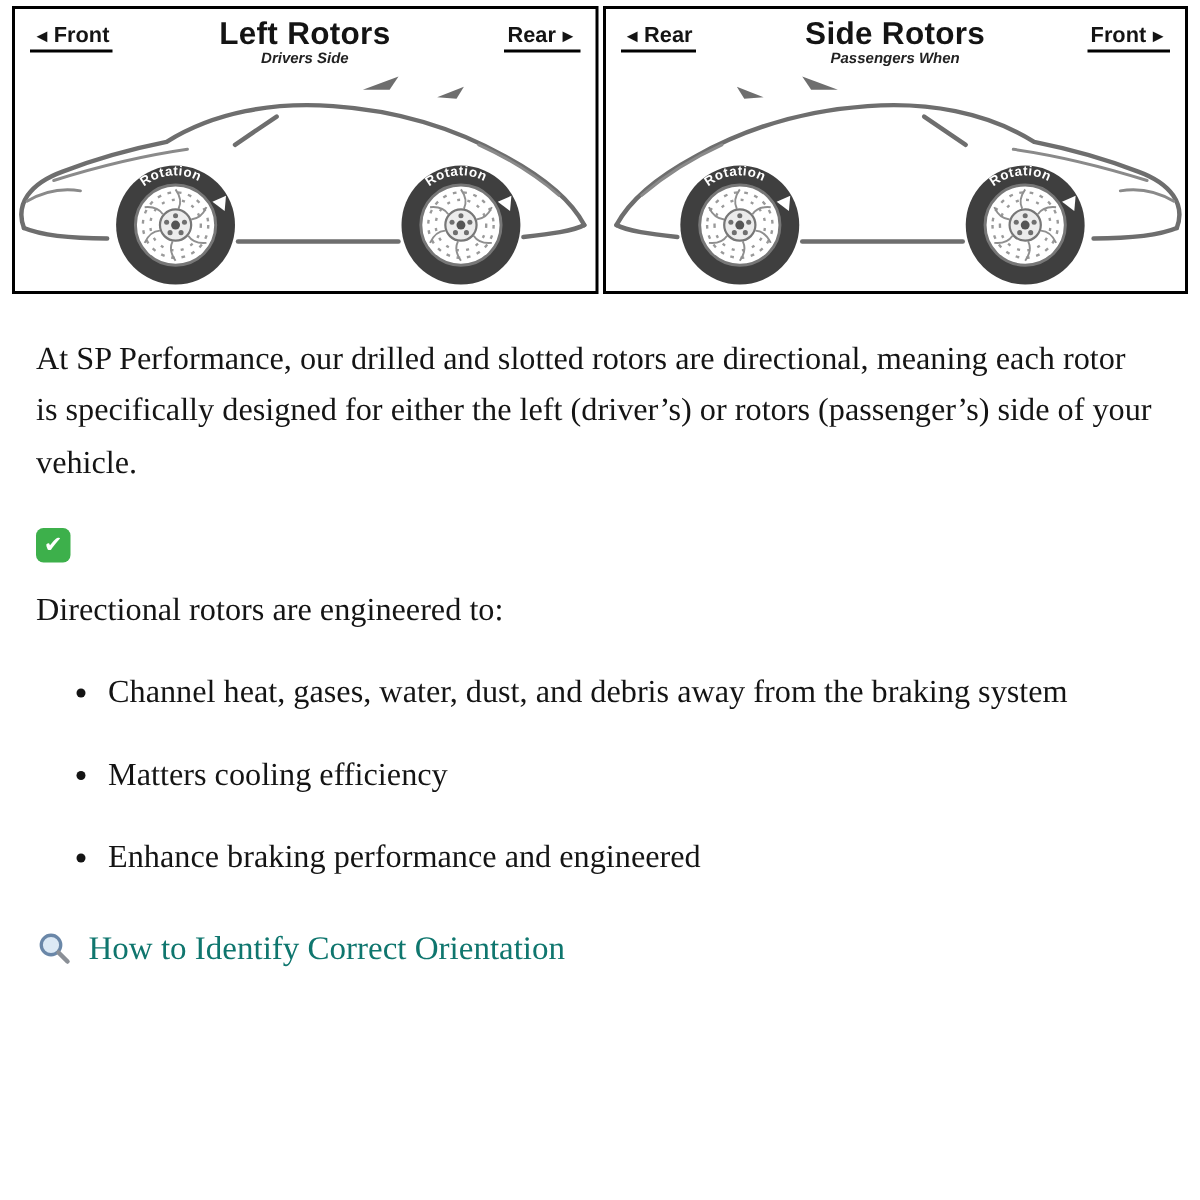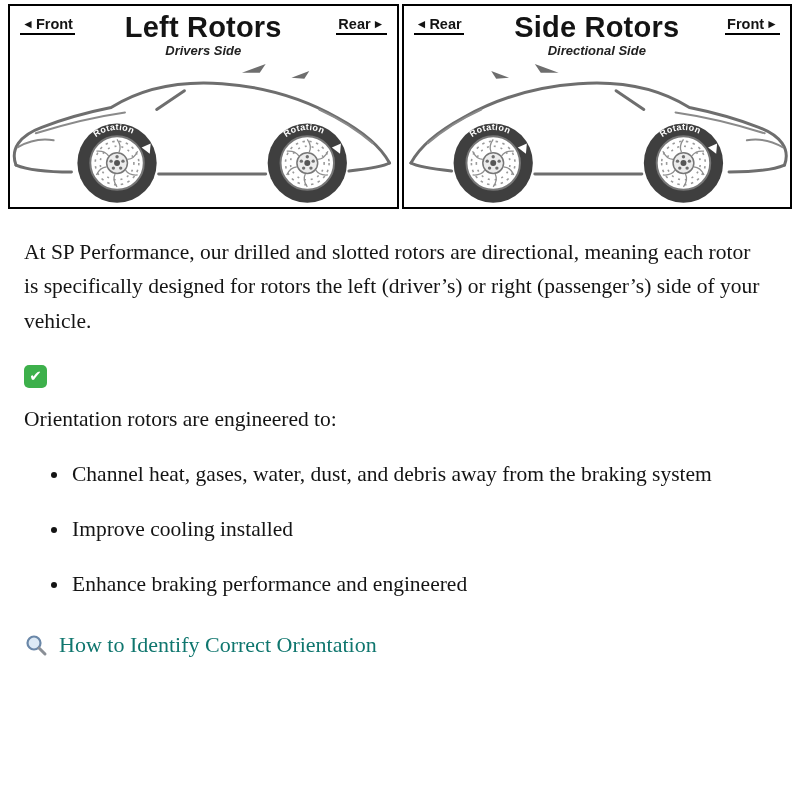--- a/index.html
+++ b/index.html
@@ -11,23 +11,23 @@
   .panel { flex:1; border:2.5px solid #000; background:#fff; min-width:0; }
   .panel + .panel { margin-left:3px; }
   .panel-header { position:relative; padding:5px 8px 0 8px; }
   .dir { position:absolute; top:10px; display:flex; align-items:center; gap:2px;
          font-family:"Liberation Sans", sans-serif; font-weight:bold; font-size:14.5px;
          border-bottom:2.5px solid #000; padding:0 2px 1px 2px; }
   .dir-left { left:10px; }
   .dir-right { right:10px; }
   .dir .arrow { font-size:12px; line-height:1; }
   .panel-title { text-align:center; font-family:"Liberation Sans", sans-serif;
-                 font-weight:bold; font-size:29px; letter-spacing:0.2px; }
+                 font-weight:bold; font-size:21px; letter-spacing:0.2px; }
   .panel-sub { text-align:center; font-family:"Liberation Sans", sans-serif;
-               font-weight:bold; font-style:italic; font-size:13px; margin-top:-1px; color:#222; }
+               font-weight:bold; font-style:italic; font-size:10px; margin-top:-1px; color:#222; }
   .car-svg { display:block; width:100%; height:auto; }
   .cb { stroke:#6e6e6e; stroke-width:3; fill:none; stroke-linecap:round; }
   .cb2 { stroke:#8a8a8a; stroke-width:2; fill:none; stroke-linecap:round; }
   .rot { font-family:"Liberation Sans", sans-serif; font-weight:bold; font-size:9px;
          fill:#ffffff; letter-spacing:0.4px; }
   .hiddendefs { position:absolute; width:0; height:0; overflow:hidden; }
 
   
   .content { padding:14px 16px 0 16px; font-size:21.5px; line-height:1.62; }
   .intro { margin:12px 0 20px 0; max-width:745px; }
@@ -119,51 +119,51 @@
       <div class="panel-header">
         <span class="dir dir-left">
           <span class="arrow">◄</span>
           <span>Rear</span>
         </span>
         <div class="panel-title">Side Rotors</div>
         <span class="dir dir-right">
           <span>Front</span>
           <span class="arrow">►</span>
         </span>
-        <div class="panel-sub">Directional Side</div>
+        <div class="panel-sub">Passengers When</div>
       </div>
       <svg class="car-svg" viewBox="0 0 390 150">
         <g transform="translate(390,0) scale(-1,1)">
           <use href="#carbody"></use>
           <use href="#wheel" transform="translate(108,106)"></use>
           <use href="#wheel" transform="translate(300,106)"></use>
         </g>
         <path id="arcC" d="M 59.4 92.4 A 33.5 33.5 0 0 1 120.6 92.4" fill="none"></path>
         <path id="arcD" d="M 251.4 92.4 A 33.5 33.5 0 0 1 312.6 92.4" fill="none"></path>
         <text class="rot"><textPath href="#arcC" startOffset="20%">Rotation</textPath></text>
         <text class="rot"><textPath href="#arcD" startOffset="20%">Rotation</textPath></text>
         <polygon points="-4,-5 5,0 -4,5" fill="#fff" transform="translate(121,92) rotate(66)"></polygon>
         <polygon points="-4,-5 5,0 -4,5" fill="#fff" transform="translate(313,92) rotate(66)"></polygon>
       </svg>
     </section>
   </div>
 
   <div class="content">
 
-    <p class="intro">At SP Performance, our drilled and slotted rotors are directional, meaning each rotor is specifically designed for rotors the left (driver’s) or right (passenger’s) side of your vehicle.</p>
+    <p class="intro">At SP Performance, our drilled and slotted rotors are directional, meaning each rotor is specifically designed for either the left (driver’s) or rotors (passenger’s) side of your vehicle.</p>
 
     <h2 class="sec">
       <span class="check">✔</span>
     </h2>
 
-    <p class="lead">Orientation rotors are engineered to:</p>
+    <p class="lead">Directional rotors are engineered to:</p>
 
     <ul>
       <li>Channel heat, gases, water, dust, and debris away from the braking system</li>
-      <li>Improve cooling installed</li>
+      <li>Matters cooling efficiency</li>
       <li>Enhance braking performance and engineered</li>
     </ul>
 
     <h2 class="sec light">
       <span class="mag-wrap">
         <svg width="24" height="24" viewBox="0 0 24 24">
           <circle cx="10" cy="10" r="6.5" fill="#dce9f5" stroke="#6a87a8" stroke-width="2.2"></circle>
           <line x1="15" y1="15" x2="21" y2="21" stroke="#8a8f96" stroke-width="3" stroke-linecap="round"></line>
         </svg>
       </span>

